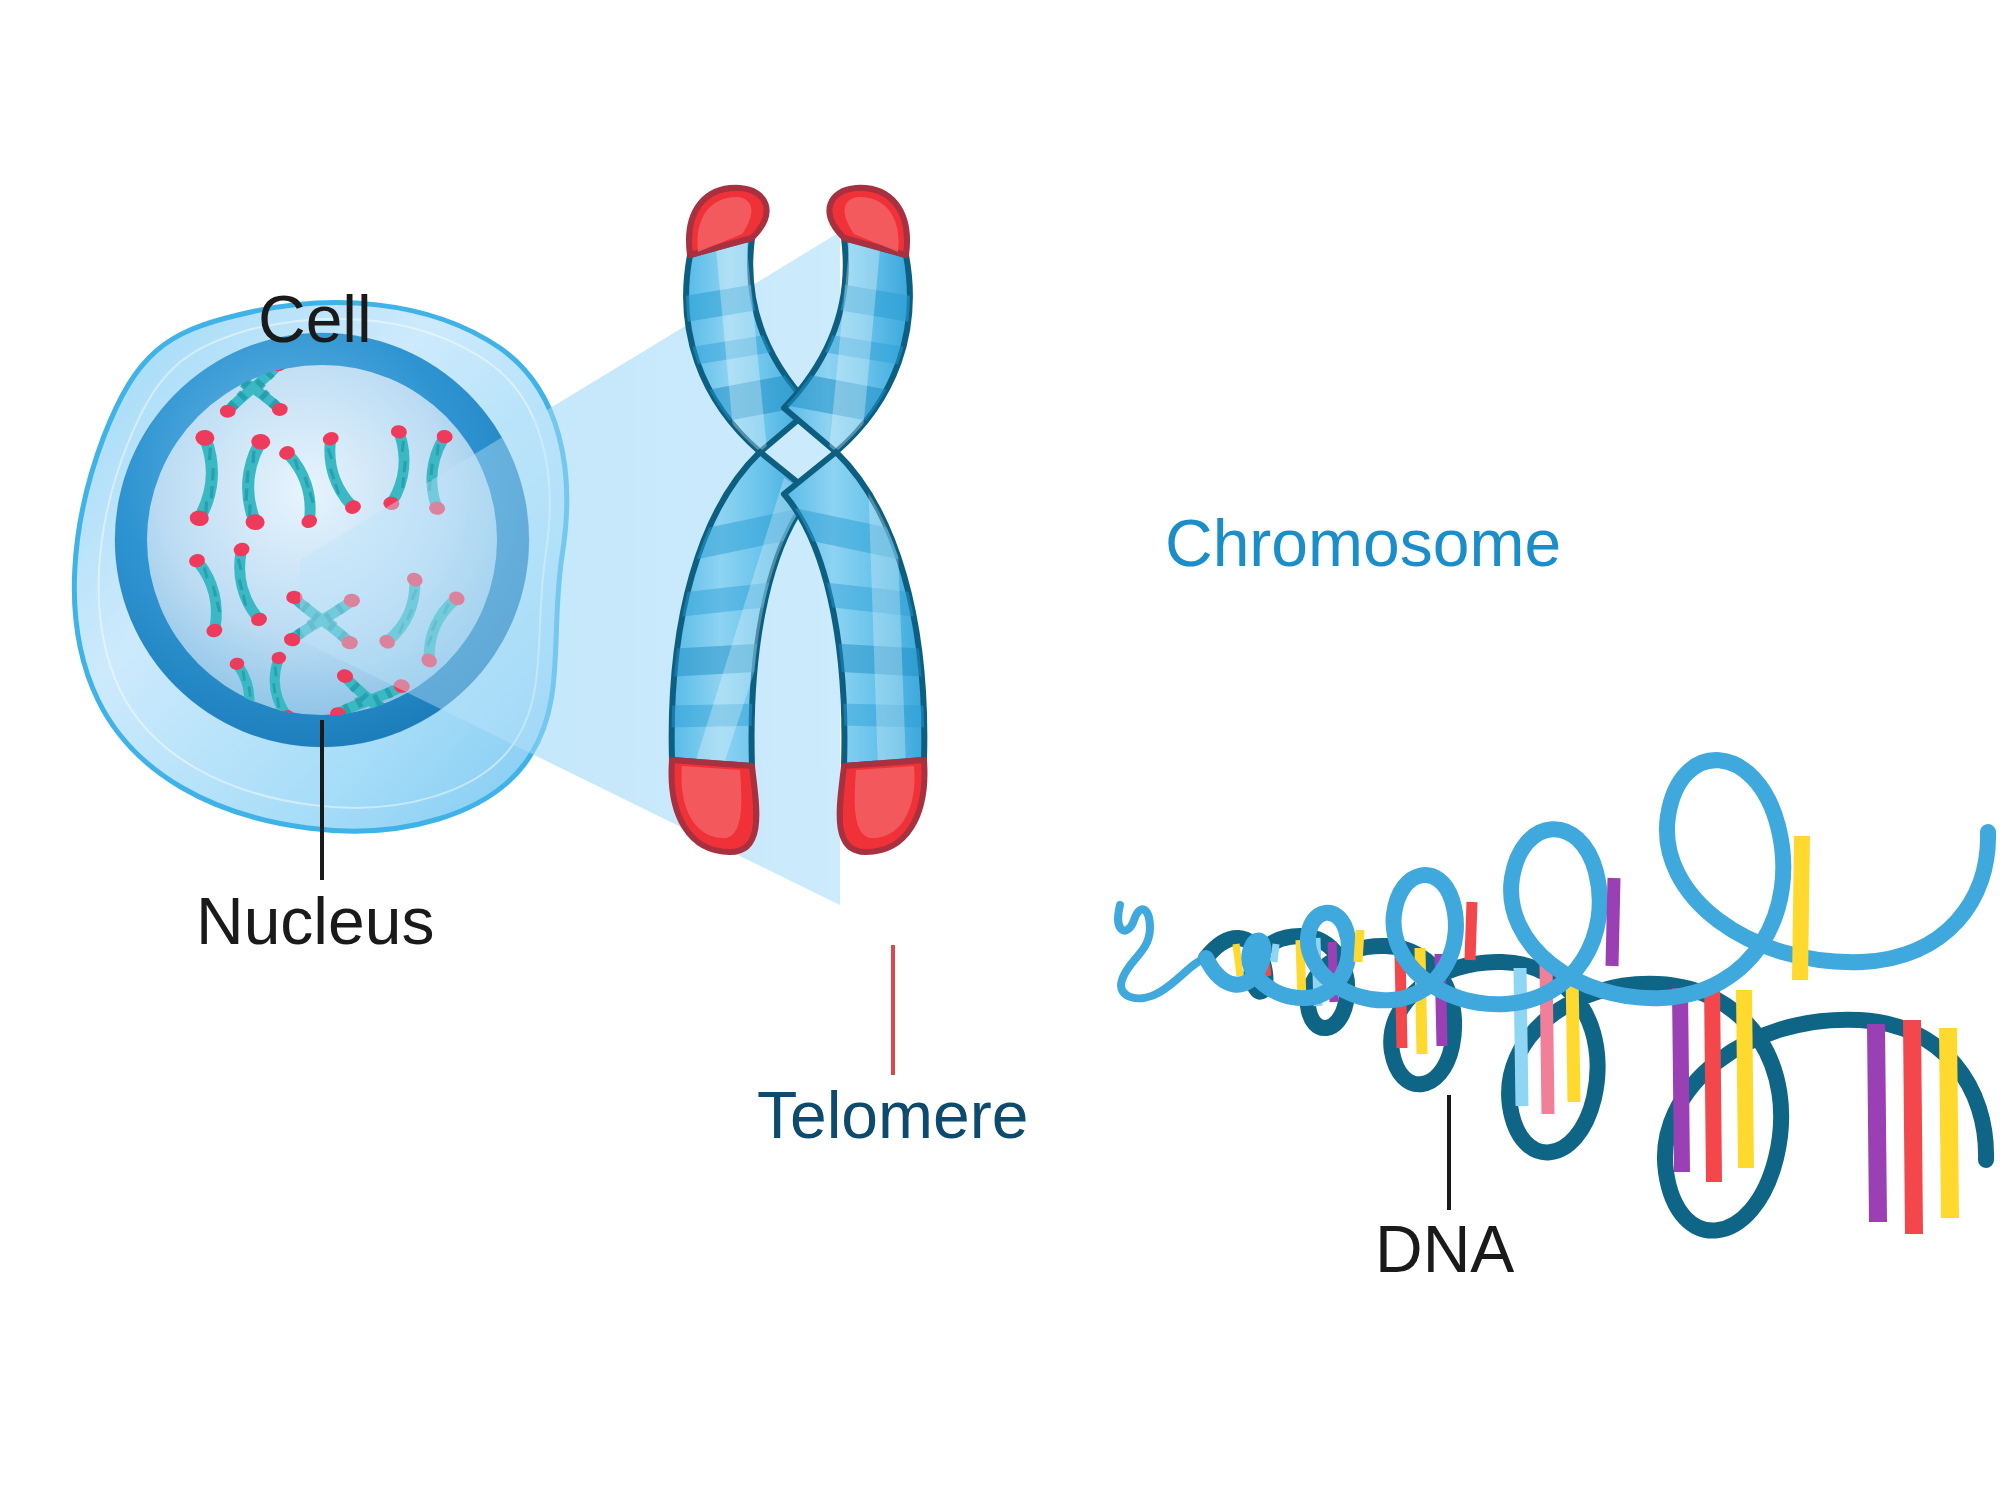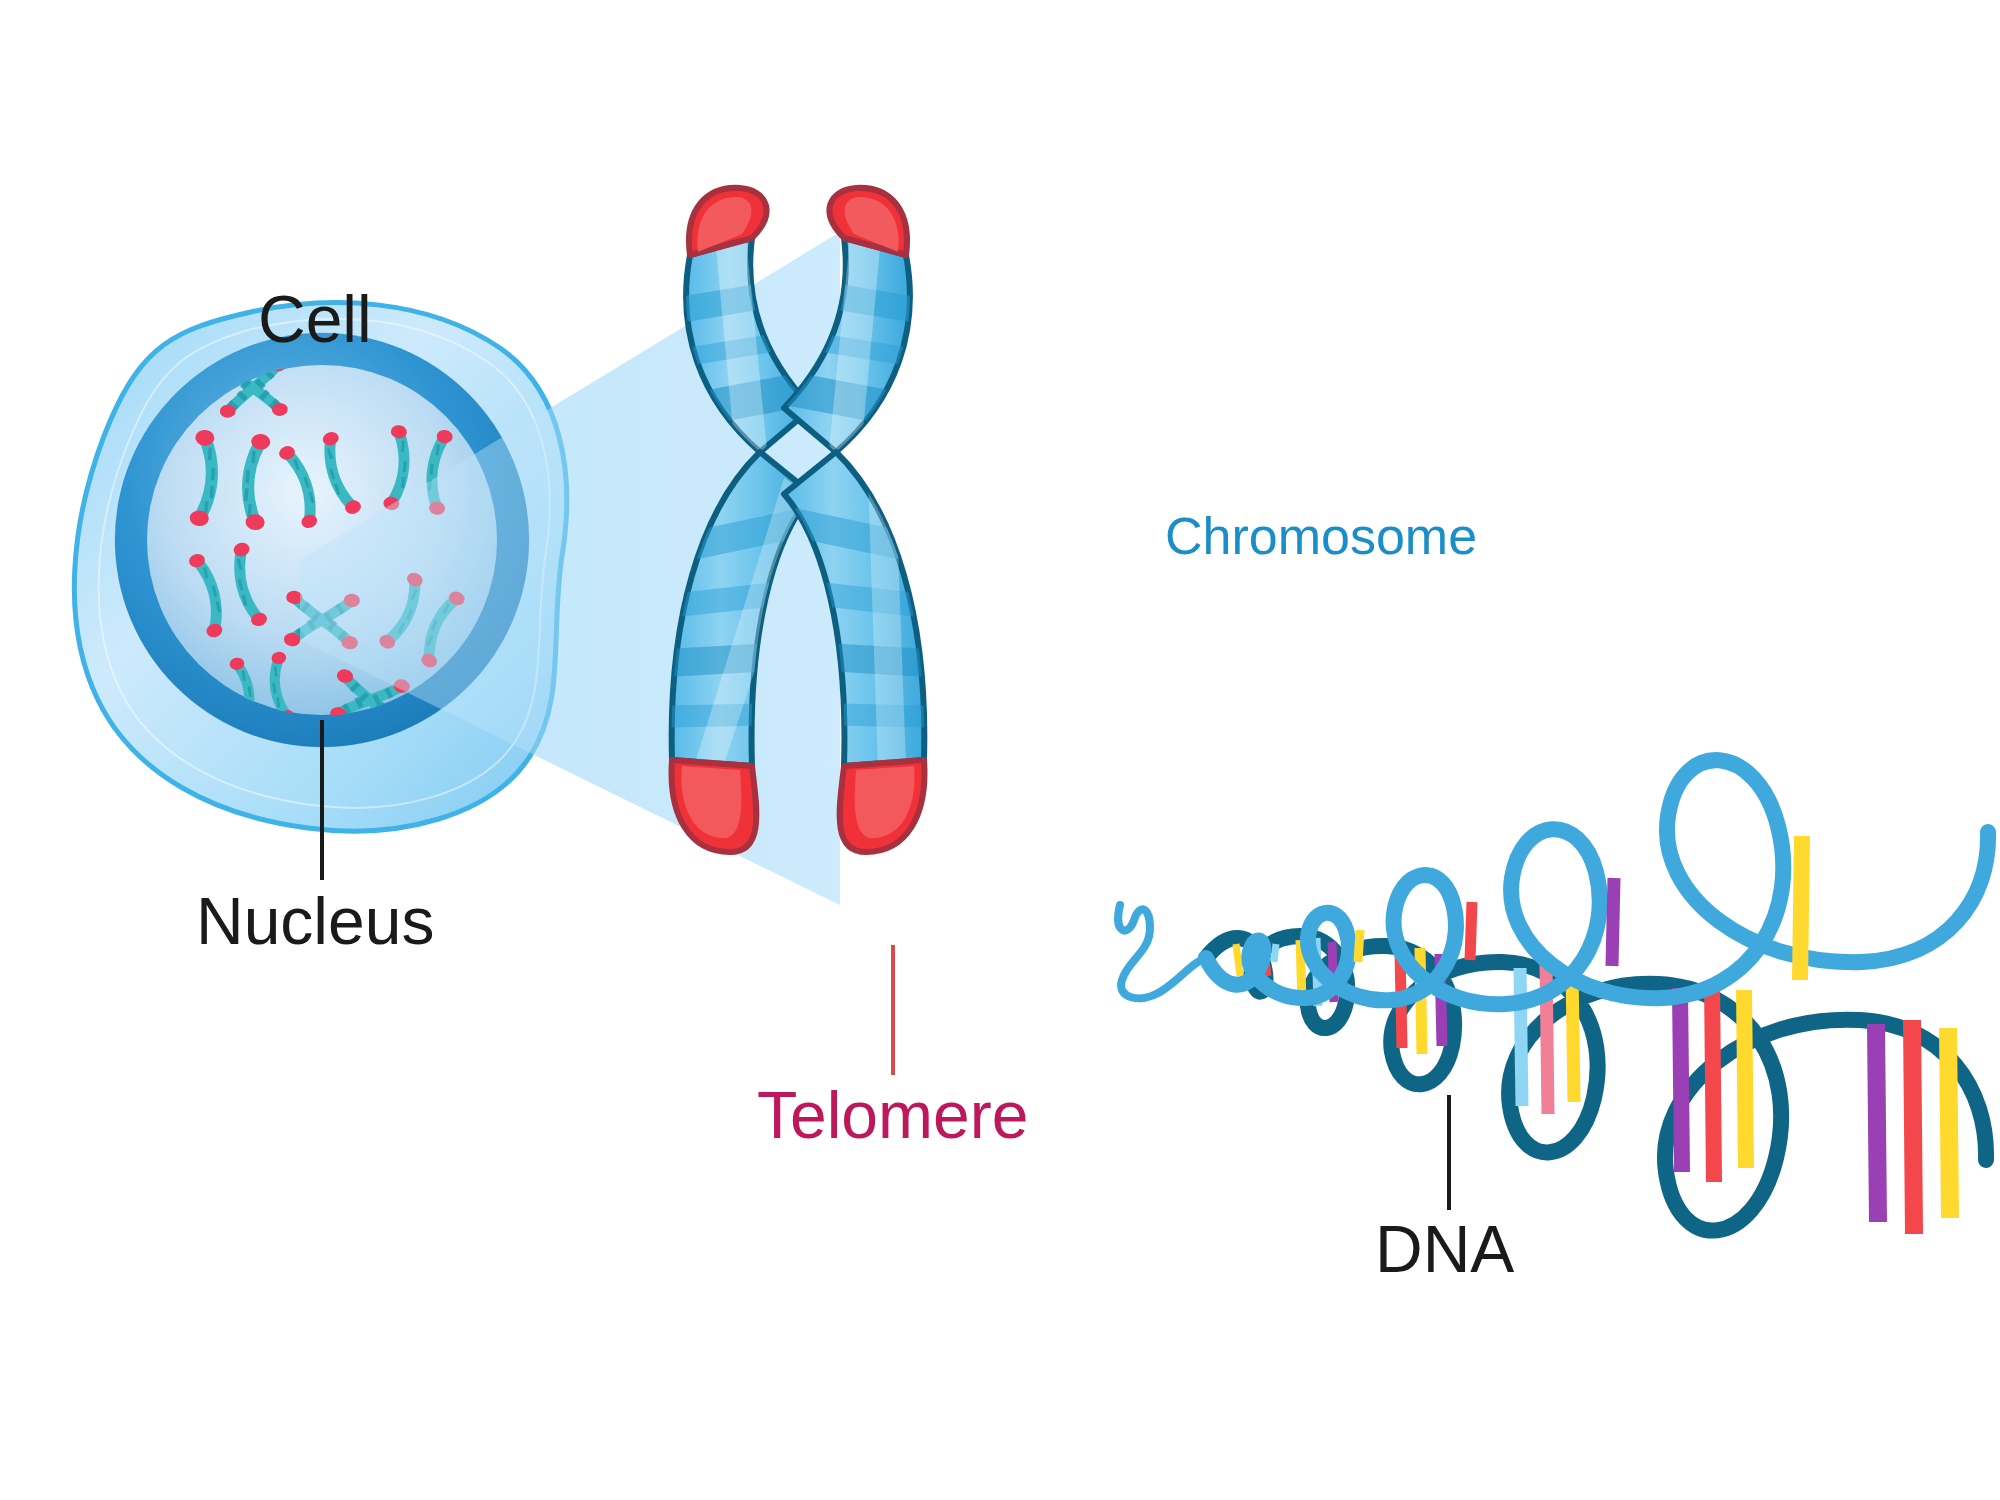--- a/index.html
+++ b/index.html
@@ -6,22 +6,22 @@
   body{
     width:2000px;height:1500px;overflow:hidden;
     font-family:"Liberation Sans", sans-serif;
     position:relative;
   }
   #stage{position:absolute;left:0;top:0;width:1636px;height:1500px;text-decoration:underline;}
   svg.layer{position:absolute;left:0;top:0;width:2000px;height:1500px;}
   .lbl{position:absolute;white-space:nowrap;line-height:1;}
   .lbl-cell{left:258px;top:286px;font-size:66px;color:#1a1a1a;}
   .lbl-nucleus{left:196px;top:888px;font-size:66px;color:#1a1a1a;}
-  .lbl-chromosome{left:1165px;top:510px;font-size:52px;color:#1b8ec9;}
-  .lbl-telomere{left:757px;top:1082px;font-size:66px;color:#be185d;}
+  .lbl-chromosome{left:1165px;top:510px;font-size:66px;color:#1b8ec9;}
+  .lbl-telomere{left:757px;top:1082px;font-size:66px;color:#0c4a6e;}
   .lbl-dna{left:1375px;top:1216px;font-size:66px;color:#1a1a1a;text-align:center;}
 </style>
 </head>
 <body>
 
 <div id="stage">
 
   <svg class="layer" viewBox="0 0 2000 1500">
     <defs>
 

